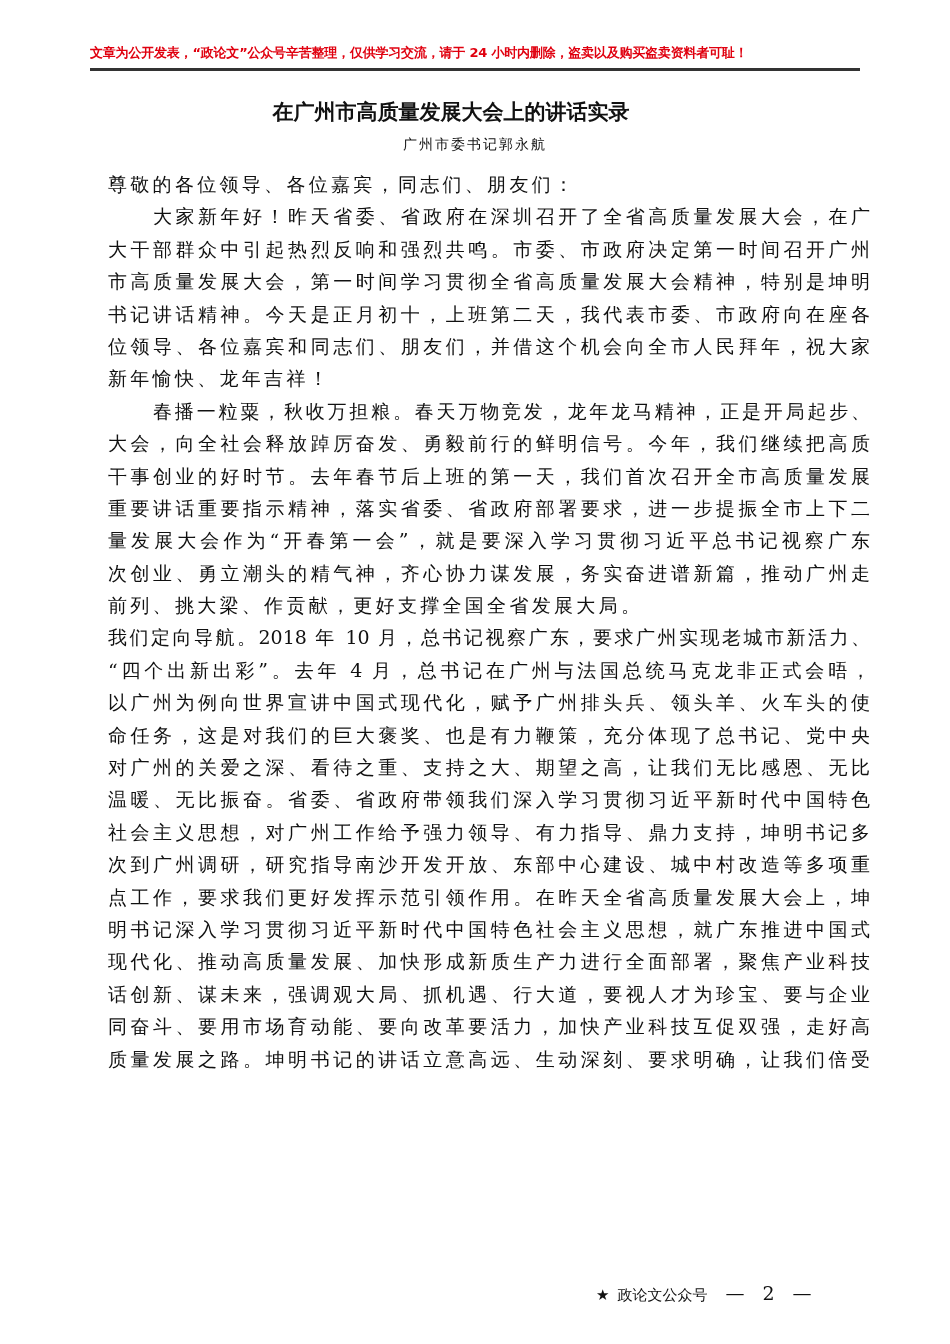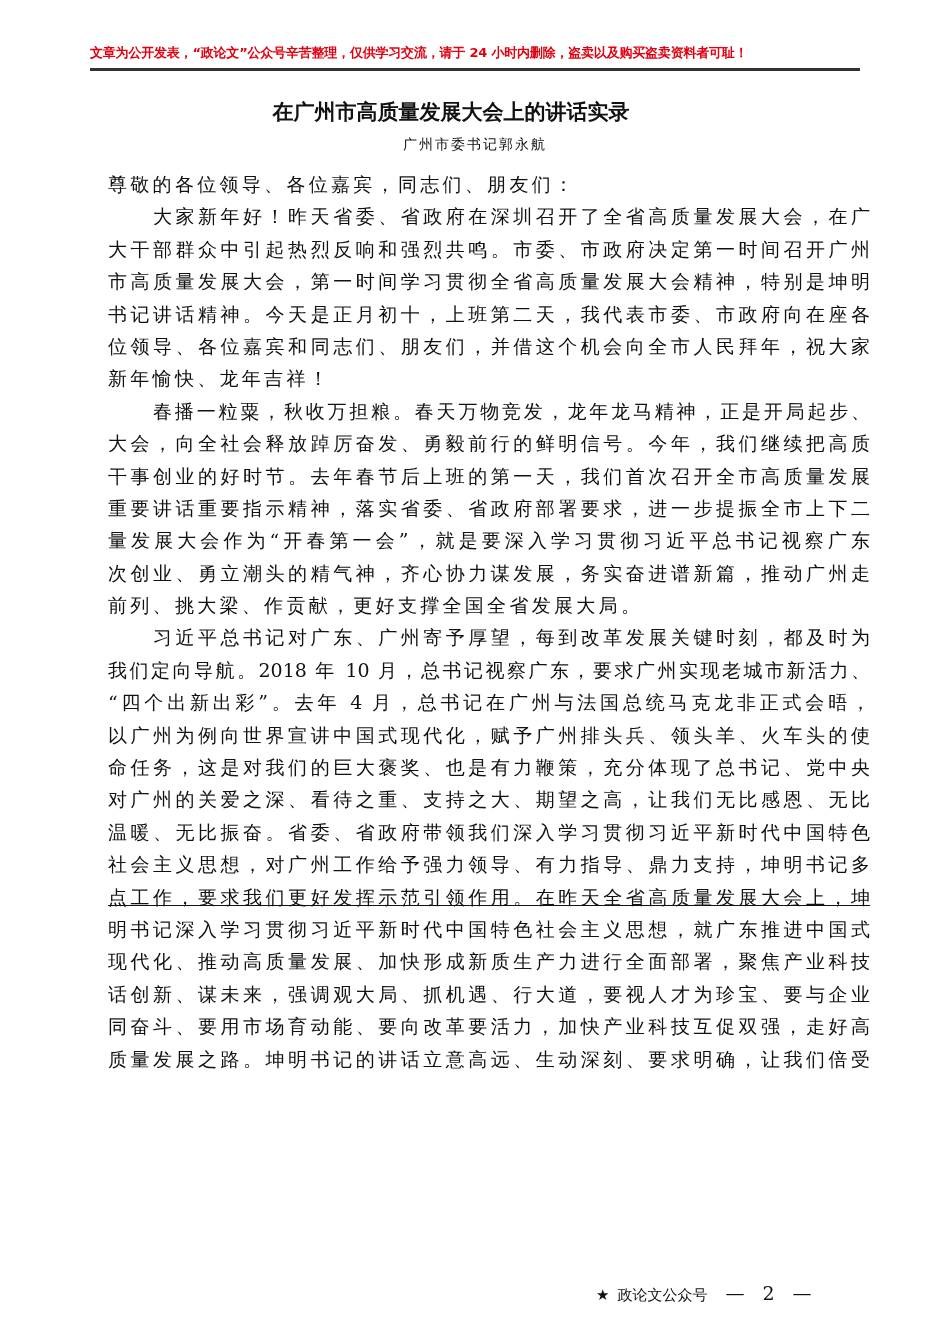--- a/index.html
+++ b/index.html
@@ -40,29 +40,29 @@
     <div class="line" style="letter-spacing: 0px;"><span style="white-space: nowrap; letter-spacing: 0px; margin-right: 0px;">书记讲话精神。今天是正月初十，上班第二天，我代表市委、市政府向在座各</span></div>
     <div class="line" style="letter-spacing: 0px;"><span style="white-space: nowrap; letter-spacing: 0px; margin-right: 0px;">位领导、各位嘉宾和同志们、朋友们，并借这个机会向全市人民拜年，祝大家</span></div>
     <div class="line last">新年愉快、龙年吉祥！</div>
     <div class="line indent" style="letter-spacing: 0px;"><span style="white-space: nowrap; letter-spacing: 0px; margin-right: 0px;">春播一粒粟，秋收万担粮。春天万物竞发，龙年龙马精神，正是开局起步、</span></div>
     <div class="line" style="letter-spacing: 0px;"><span style="white-space: nowrap; letter-spacing: 0px; margin-right: 0px;">大会，向全社会释放踔厉奋发、勇毅前行的鲜明信号。今年，我们继续把高质</span></div>
     <div class="line" style="letter-spacing: 0px;"><span style="white-space: nowrap; letter-spacing: 0px; margin-right: 0px;">干事创业的好时节。去年春节后上班的第一天，我们首次召开全市高质量发展</span></div>
     <div class="line" style="letter-spacing: 0px;"><span style="white-space: nowrap; letter-spacing: 0px; margin-right: 0px;">重要讲话重要指示精神，落实省委、省政府部署要求，进一步提振全市上下二</span></div>
     <div class="line" style="letter-spacing: 0px;"><span style="white-space: nowrap; letter-spacing: 0px; margin-right: 0px;">量发展大会作为“开春第一会”，就是要深入学习贯彻习近平总书记视察广东</span></div>
     <div class="line" style="letter-spacing: 0px;"><span style="white-space: nowrap; letter-spacing: 0px; margin-right: 0px;">次创业、勇立潮头的精气神，齐心协力谋发展，务实奋进谱新篇，推动广州走</span></div>
     <div class="line last">前列、挑大梁、作贡献，更好支撑全国全省发展大局。</div>
-    <div class="line indent" style="letter-spacing: 0px;"><span style="white-space: nowrap; letter-spacing: 0px; margin-right: 0px;">习近平总书记对广东、广州寄予厚望，每到改革发展关键时刻，都及时为</span></div>
     <div class="line" style="letter-spacing: 0px;"><span style="white-space: nowrap; letter-spacing: 0px; margin-right: 0px;">我们定向导航。2018 年 10 月，总书记视察广东，要求广州实现老城市新活力、</span></div>
     <div class="line" style="letter-spacing: 0px;"><span style="white-space: nowrap; letter-spacing: 0px; margin-right: 0px;">“四个出新出彩”。去年 4 月，总书记在广州与法国总统马克龙非正式会晤，</span></div>
     <div class="line" style="letter-spacing: 0px;"><span style="white-space: nowrap; letter-spacing: 0px; margin-right: 0px;">以广州为例向世界宣讲中国式现代化，赋予广州排头兵、领头羊、火车头的使</span></div>
     <div class="line" style="letter-spacing: 0px;"><span style="white-space: nowrap; letter-spacing: 0px; margin-right: 0px;">命任务，这是对我们的巨大褒奖、也是有力鞭策，充分体现了总书记、党中央</span></div>
     <div class="line" style="letter-spacing: 0px;"><span style="white-space: nowrap; letter-spacing: 0px; margin-right: 0px;">对广州的关爱之深、看待之重、支持之大、期望之高，让我们无比感恩、无比</span></div>
     <div class="line" style="letter-spacing: 0px;"><span style="white-space: nowrap; letter-spacing: 0px; margin-right: 0px;">温暖、无比振奋。省委、省政府带领我们深入学习贯彻习近平新时代中国特色</span></div>
     <div class="line" style="letter-spacing: 0px;"><span style="white-space: nowrap; letter-spacing: 0px; margin-right: 0px;">社会主义思想，对广州工作给予强力领导、有力指导、鼎力支持，坤明书记多</span></div>
-    <div class="line" style="letter-spacing: 0px;"><span style="white-space: nowrap; letter-spacing: 0px; margin-right: 0px; text-decoration: underline;">点工作，要求我们更好发挥示范引领作用。在昨天全省高质量发展大会上，坤</span></div>
+    <div class="line" style="letter-spacing: 0px;"><span style="white-space: nowrap; letter-spacing: 0px; margin-right: 0px;">次到广州调研，研究指导南沙开发开放、东部中心建设、城中村改造等多项重</span></div>
+    <div class="line" style="letter-spacing: 0px;"><span style="white-space: nowrap; letter-spacing: 0px; margin-right: 0px;">点工作，要求我们更好发挥示范引领作用。在昨天全省高质量发展大会上，坤</span></div>
     <div class="line" style="letter-spacing: 0px;"><span style="white-space: nowrap; letter-spacing: 0px; margin-right: 0px;">明书记深入学习贯彻习近平新时代中国特色社会主义思想，就广东推进中国式</span></div>
     <div class="line" style="letter-spacing: 0px;"><span style="white-space: nowrap; letter-spacing: 0px; margin-right: 0px;">现代化、推动高质量发展、加快形成新质生产力进行全面部署，聚焦产业科技</span></div>
     <div class="line" style="letter-spacing: 0px;"><span style="white-space: nowrap; letter-spacing: 0px; margin-right: 0px;">话创新、谋未来，强调观大局、抓机遇、行大道，要视人才为珍宝、要与企业</span></div>
     <div class="line" style="letter-spacing: 0px;"><span style="white-space: nowrap; letter-spacing: 0px; margin-right: 0px;">同奋斗、要用市场育动能、要向改革要活力，加快产业科技互促双强，走好高</span></div>
     <div class="line" style="letter-spacing: 0px;"><span style="white-space: nowrap; letter-spacing: 0px; margin-right: 0px;">质量发展之路。坤明书记的讲话立意高远、生动深刻、要求明确，让我们倍受</span></div>
   </div>
 
 <div class="footer">
   <span class="star">★</span><span>政论文公众号</span><span class="page">— 2 —</span>
 </div>

